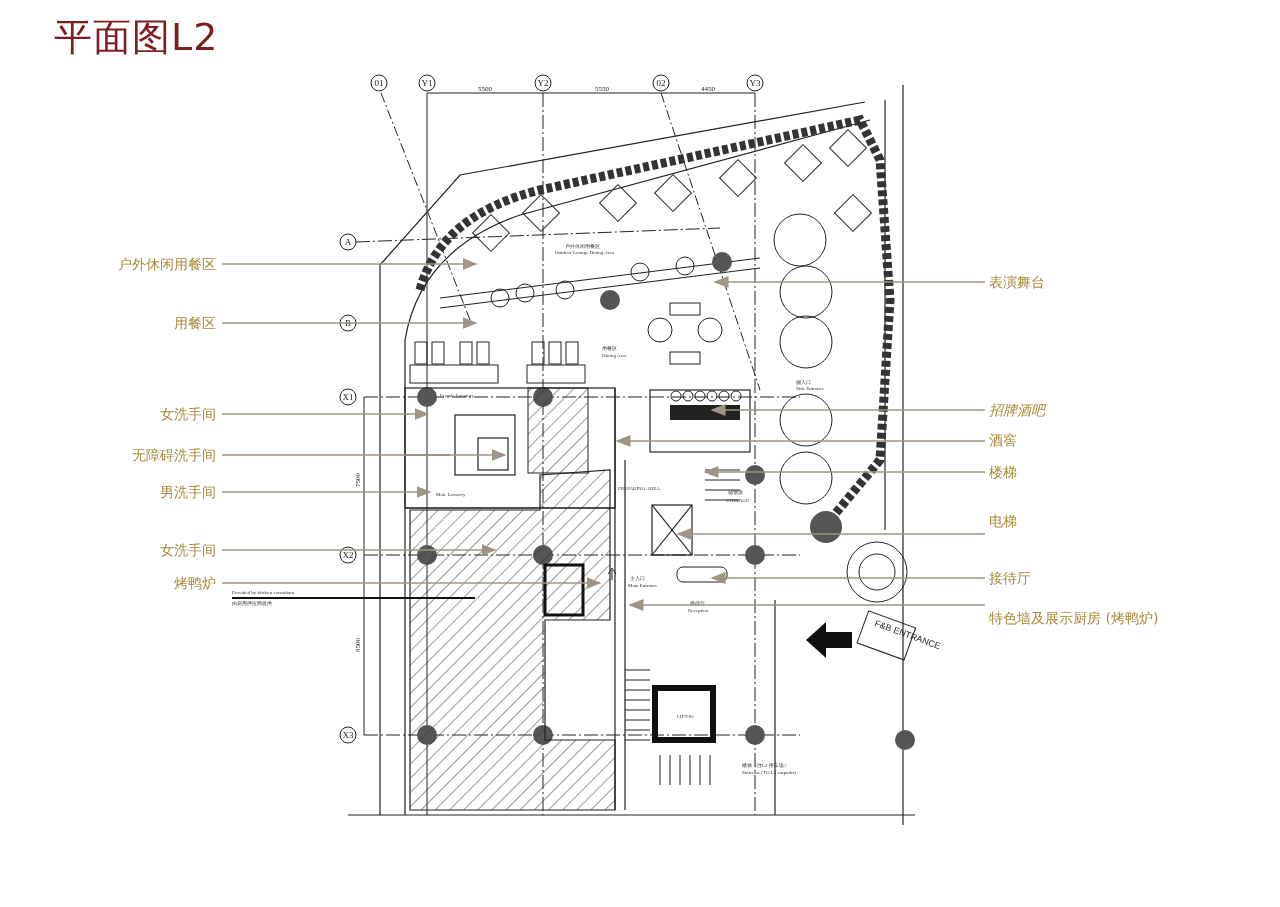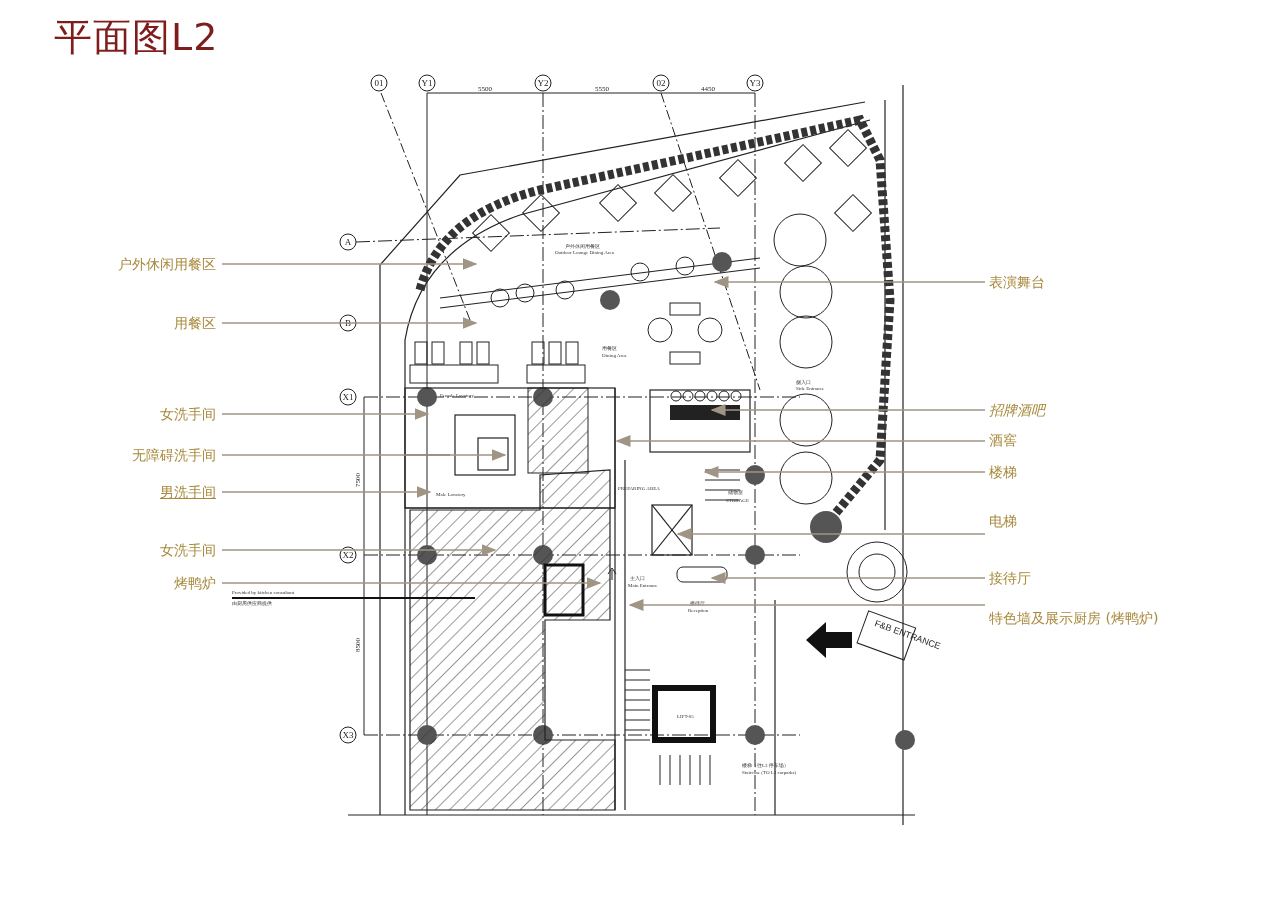--- a/index.html
+++ b/index.html
@@ -241,21 +241,21 @@
     <line x1="985" y1="534" x2="678" y2="534"></line>
     <line x1="985" y1="578" x2="712" y2="578"></line>
     <line x1="985" y1="605" x2="630" y2="605"></line>
   </g>
 </svg>
 
 <div class="label left" style="left:96px;top:256px;">户外休闲用餐区</div>
 <div class="label left" style="left:96px;top:315px;">用餐区</div>
 <div class="label left" style="left:96px;top:406px;">女洗手间</div>
 <div class="label left" style="left:96px;top:447px;">无障碍洗手间</div>
-<div class="label left" style="left:96px;top:484px;text-decoration:underline;">男洗手间</div>
+<div class="label left" style="left:96px;top:484px;">男洗手间</div>
 <div class="label left" style="left:96px;top:542px;">女洗手间</div>
 <div class="label left" style="left:96px;top:575px;">烤鸭炉</div>
 
 <div class="label" style="left:989px;top:274px;">表演舞台</div>
 <div class="label" style="left:989px;top:402px;font-style:italic;">招牌酒吧</div>
 <div class="label" style="left:989px;top:433px;font-family:Liberation Serif, serif;">酒窖</div>
 <div class="label" style="left:989px;top:464px;">楼梯</div>
 <div class="label" style="left:989px;top:513px;">电梯</div>
 <div class="label" style="left:989px;top:570px;">接待厅</div>
 <div class="label" style="left:989px;top:610px;">特色墙及展示厨房 (烤鸭炉)</div>

